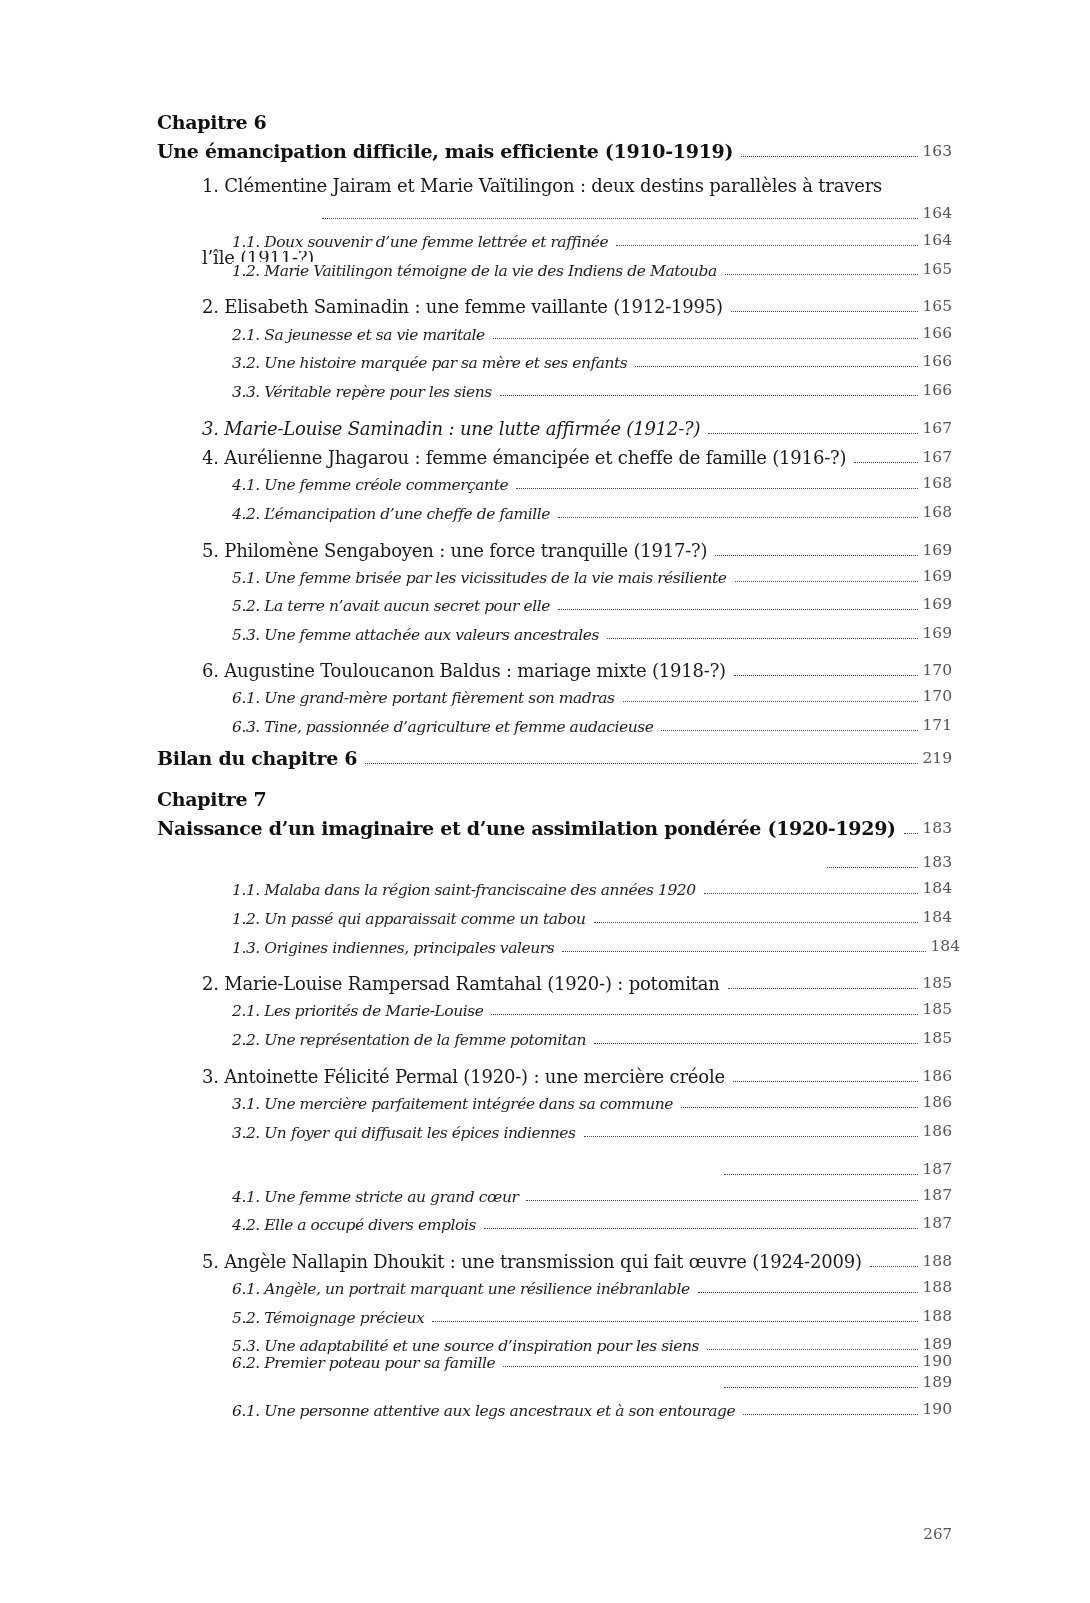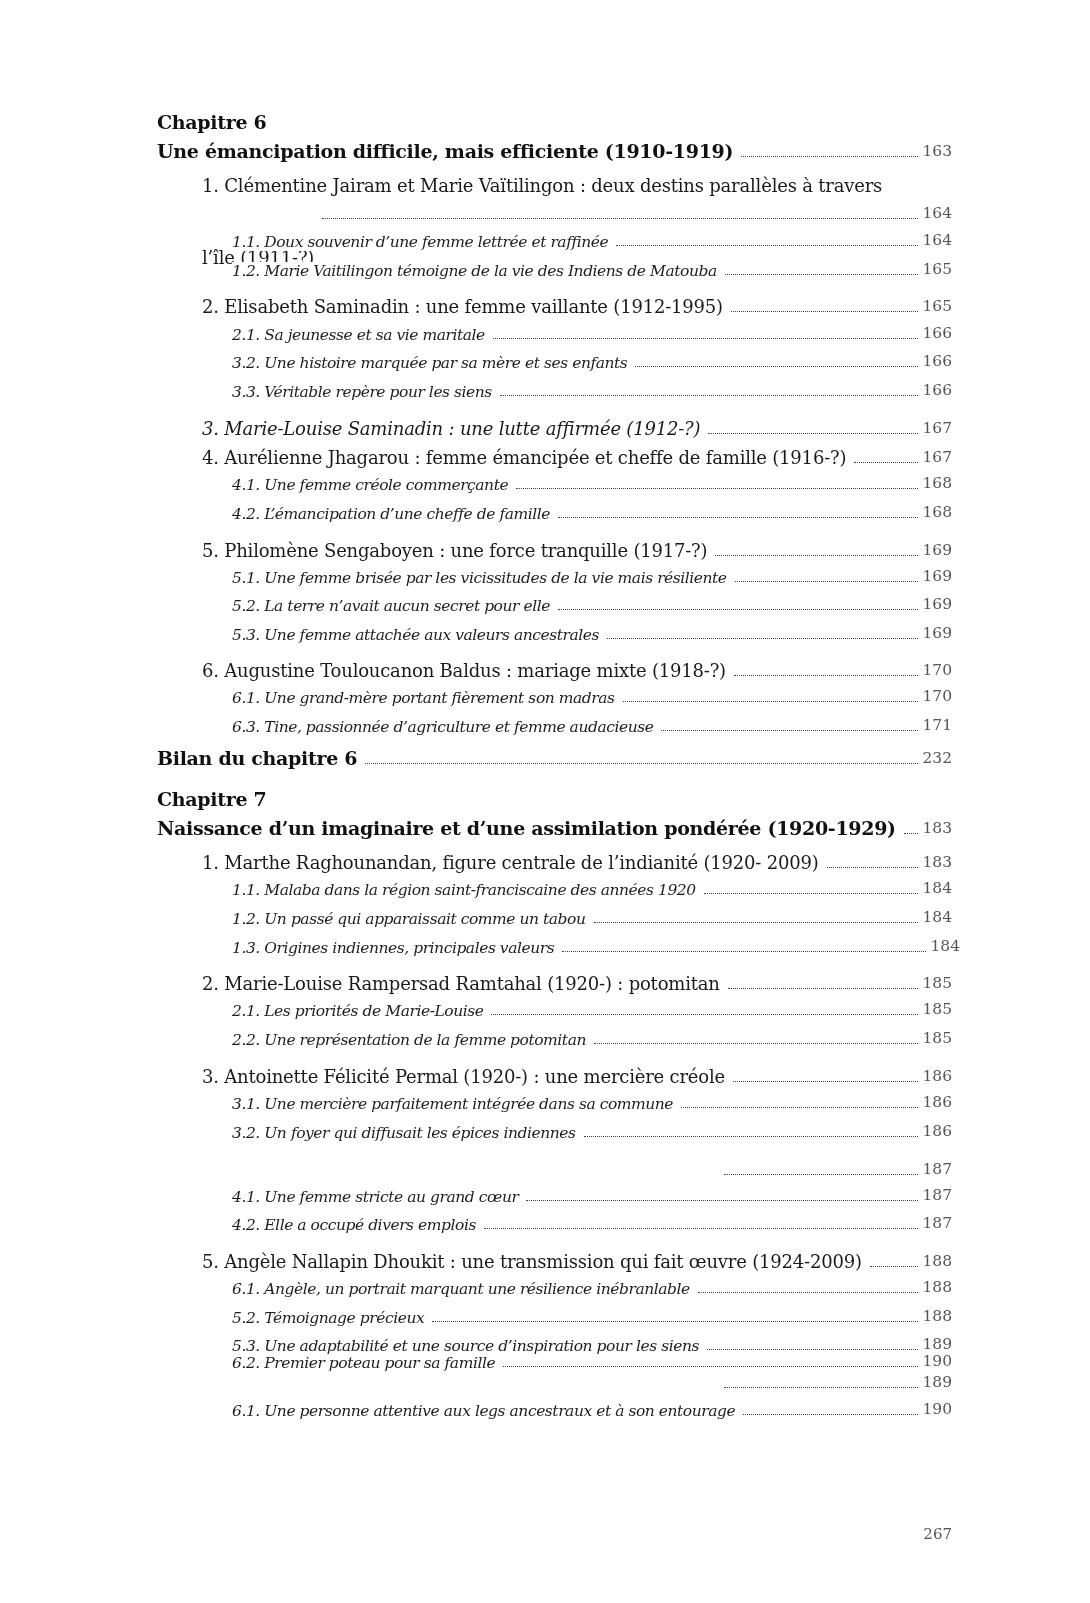--- a/index.html
+++ b/index.html
@@ -116,32 +116,31 @@
       <span class="pg" style="top: -2px;">170</span>
     </div>
     <div class="row" style="top: 718px;">
       <span class="title l2" style="left: 232px;">6.3. Tine, passionnée d’agriculture et femme audacieuse</span>
       <span class="leader" style="left: 661px; top: 10px;"></span>
       <span class="pg" style="top: -2px;">171</span>
     </div>
     <div class="row" style="top: 747px;">
       <span class="title chap" style="left: 157px;">Bilan du chapitre 6</span>
       <span class="leader" style="left: 365px; top: 14px;"></span>
-      <span class="pg" style="top: 2px;">232</span>
+      <span class="pg" style="top: 2px;">219</span>
     </div>
     <div class="row" style="top: 788px;">
       <span class="title chap" style="left: 157px;">Chapitre 7</span>
     </div>
     <div class="row" style="top: 817px;">
       <span class="title chap" style="left: 157px;">Naissance d’un imaginaire et d’une assimilation pondérée (1920-1929)</span>
       <span class="leader" style="left: 904px; top: 14px;"></span>
       <span class="pg" style="top: 2px;">183</span>
     </div>
     <div class="row" style="top: 852px;">
-      <span class="title l1" style="left: 202px;">1. Marthe Raghounandan, figure centrale de l’indianité (1920- 2009)</span>
       <span class="leader" style="left: 827px; top: 13px;"></span>
       <span class="pg" style="top: 1px;">183</span>
     </div>
     <div class="row" style="top: 881px;">
       <span class="title l2" style="left: 232px;">1.1. Malaba dans la région saint-franciscaine des années 1920</span>
       <span class="leader" style="left: 704px; top: 10px;"></span>
       <span class="pg" style="top: -2px;">184</span>
     </div>
     <div class="row" style="top: 910px;">
       <span class="title l2" style="left: 232px;">1.2. Un passé qui apparaissait comme un tabou</span>

